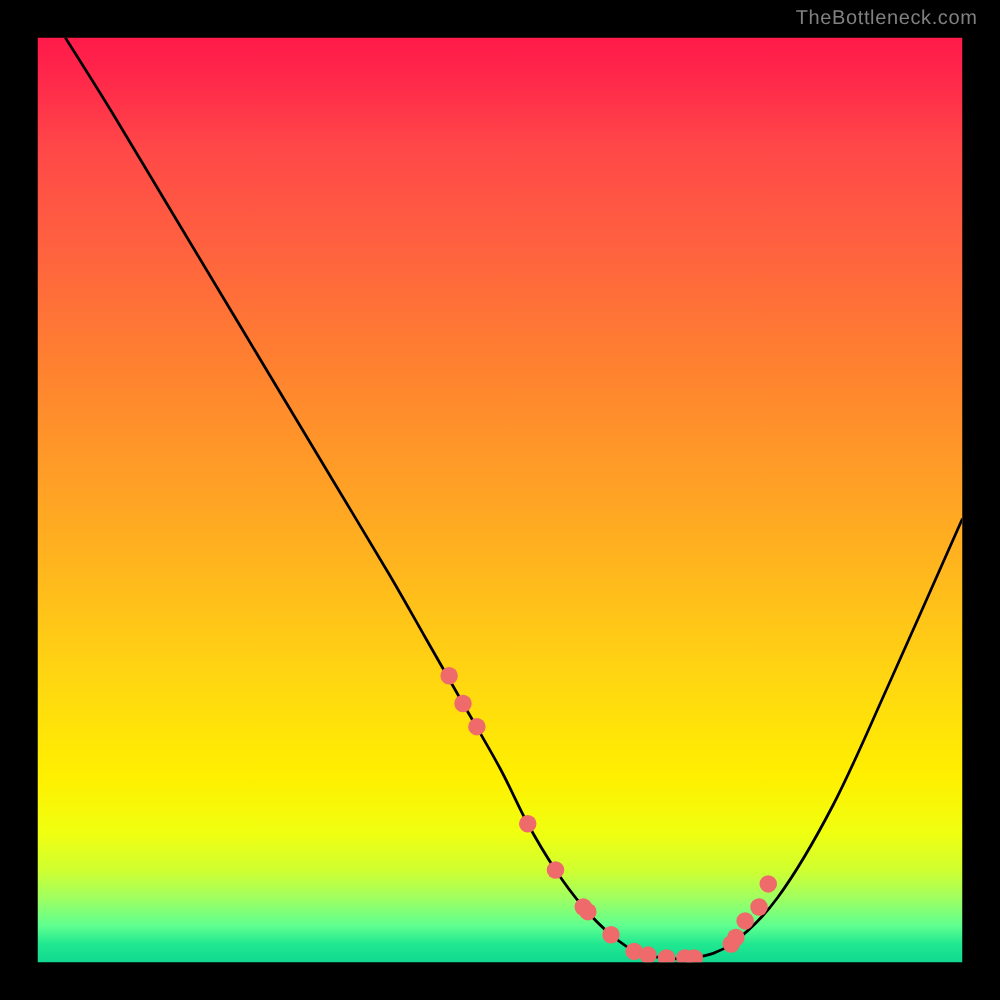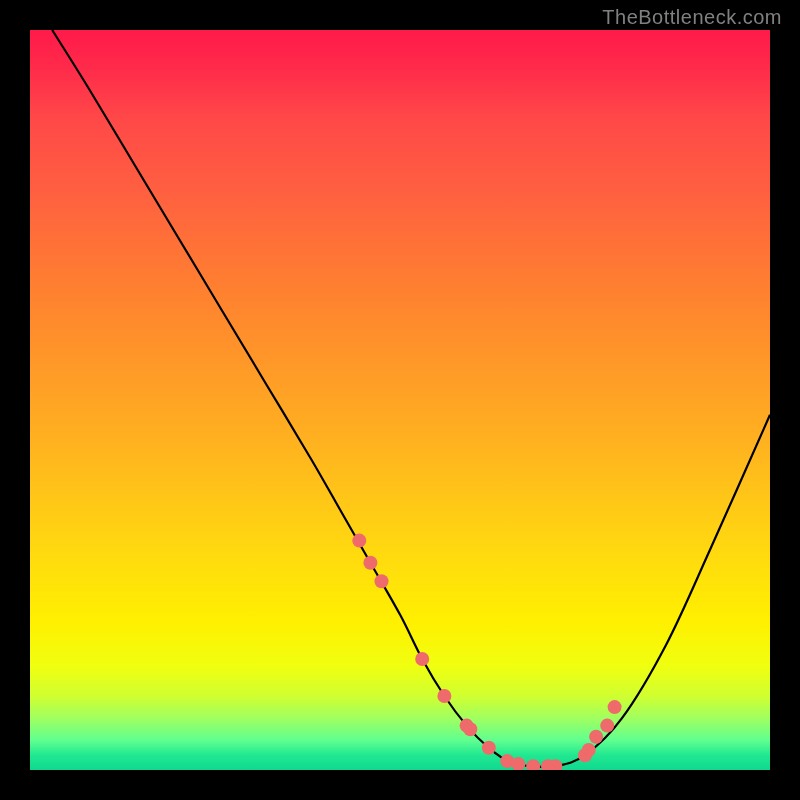--- a/index.html
+++ b/index.html
@@ -15,21 +15,21 @@
     position: relative;
     width: 800px;
     height: 800px;
     background: #000;
   }
   .watermark {
     position: absolute;
     top: 6px;
     right: 18px;
     color: #808080;
-    font-size: 20px;
+    font-size: 16px;
     font-weight: 500;
     letter-spacing: 0.5px;
     z-index: 10;
   }
   .plot-area {
     position: absolute;
     left: 30px;
     top: 30px;
     width: 740px;
     height: 740px;

